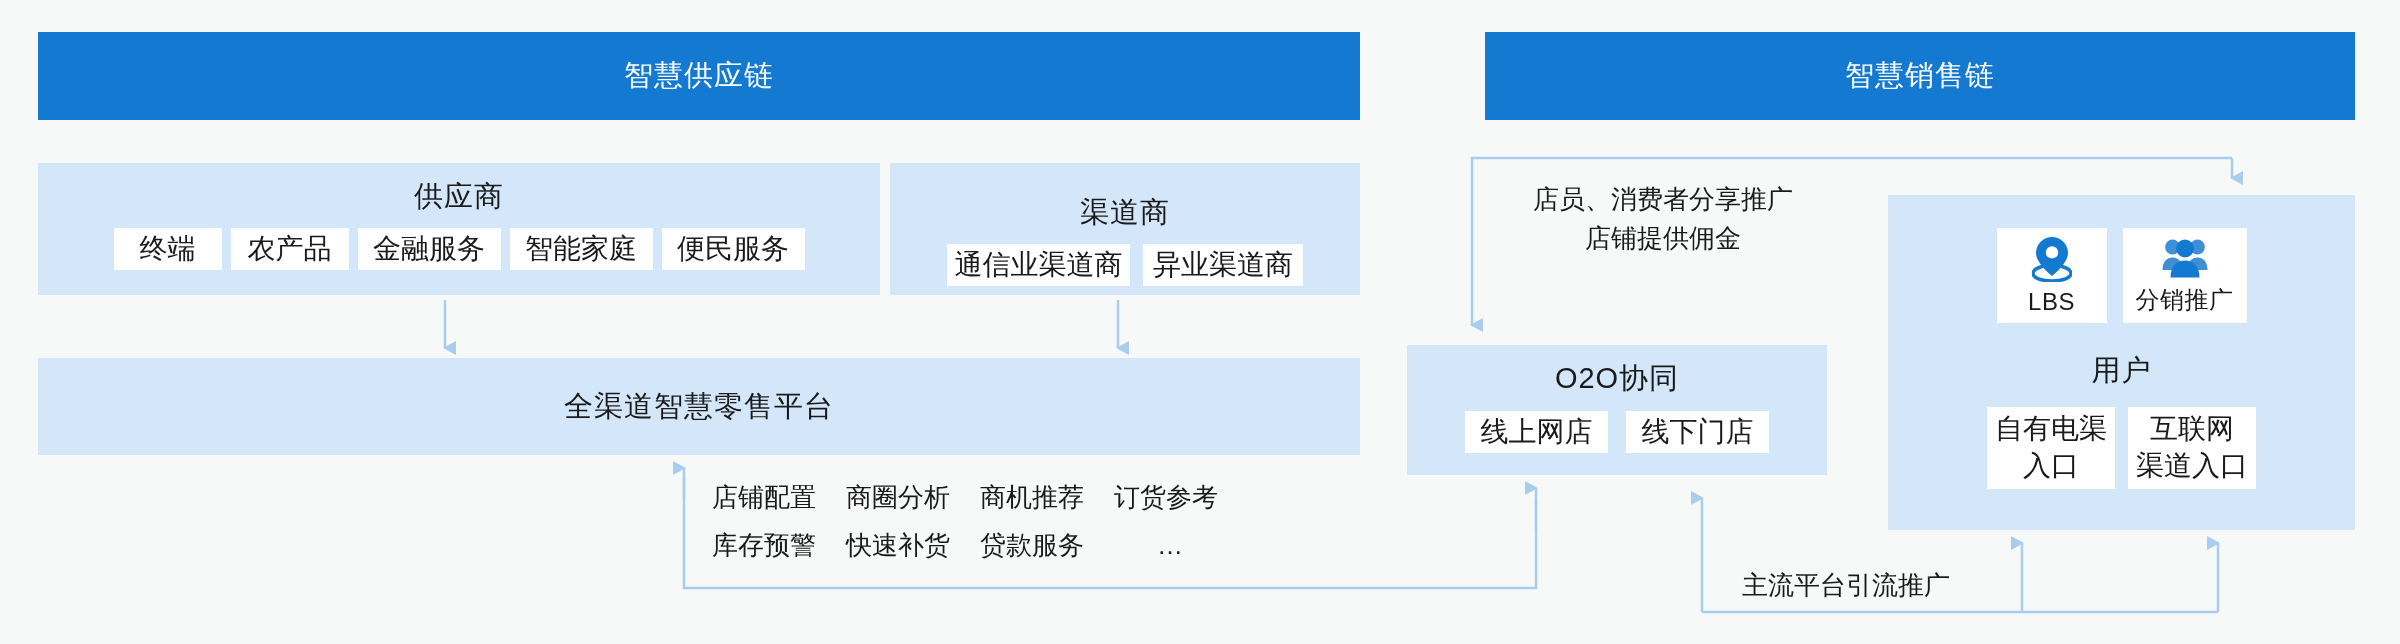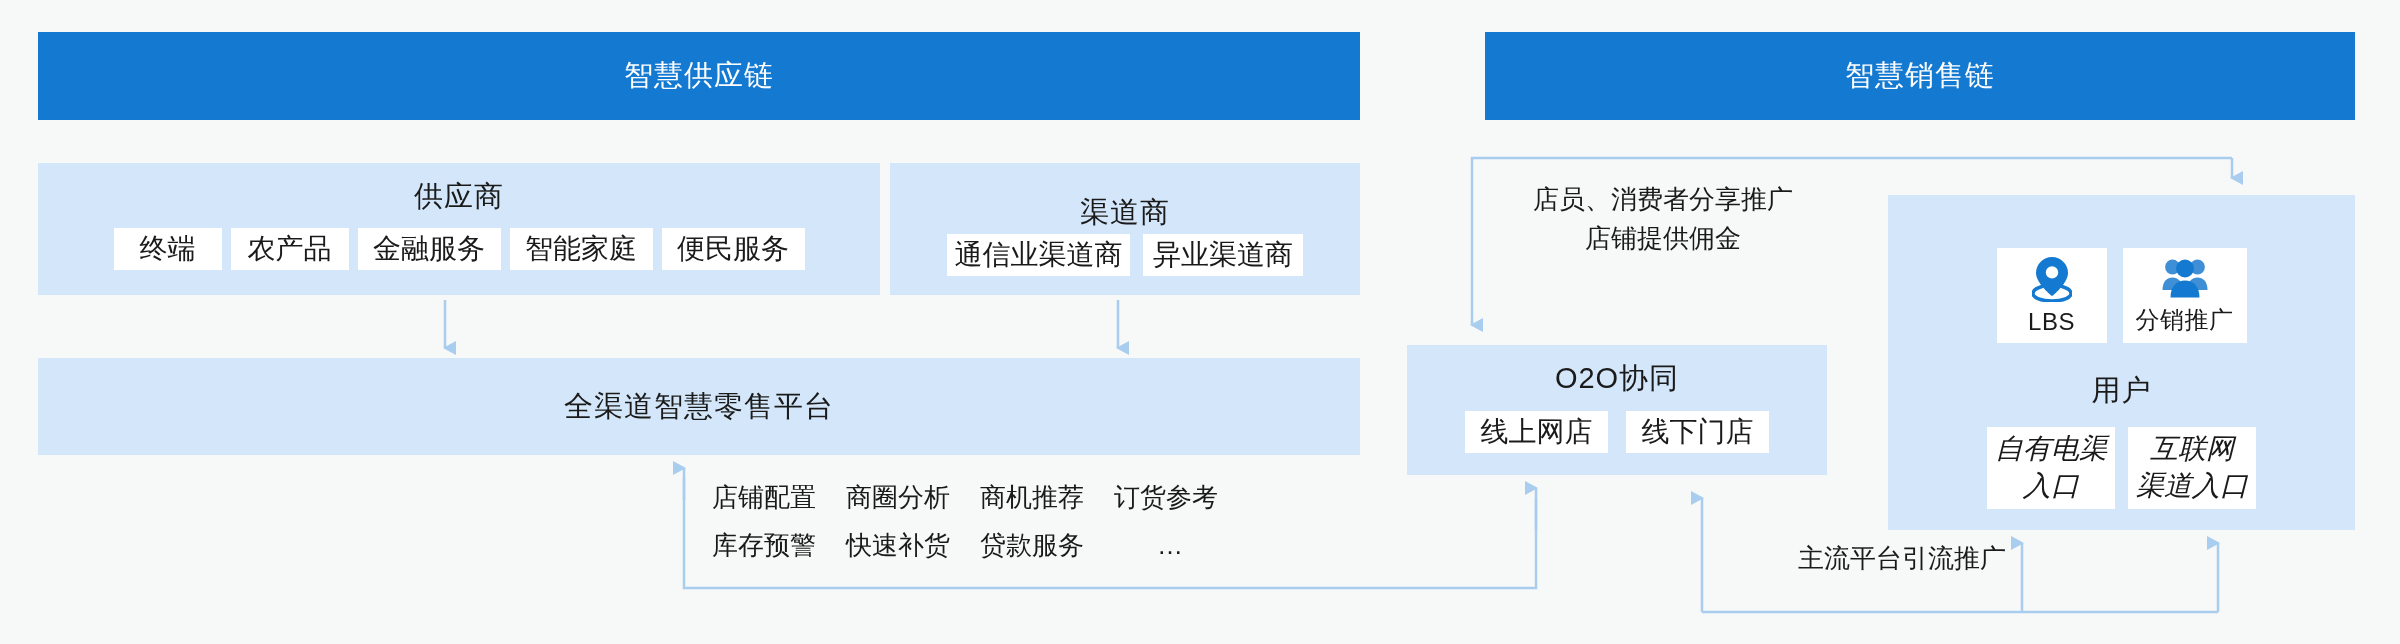--- a/index.html
+++ b/index.html
@@ -123,21 +123,21 @@
       <div class="tag" style="width:108px;height:42px;">终端</div>
       <div class="tag" style="width:118px;height:42px;">农产品</div>
       <div class="tag" style="width:143px;height:42px;">金融服务</div>
       <div class="tag" style="width:143px;height:42px;">智能家庭</div>
       <div class="tag" style="width:143px;height:42px;">便民服务</div>
     </div>
   </div>
 
   <div class="abs panel" style="left:890px;top:163px;width:470px;height:132px;">
     <div class="panel-title" style="margin-top:30px;text-align:right;">渠道商</div>
-    <div class="tagrow" style="margin-top:1px;gap:13px;">
+    <div class="tagrow" style="margin-top:11px;gap:13px;">
       <div class="tag" style="width:183px;height:42px;">通信业渠道商</div>
       <div class="tag" style="width:160px;height:42px;">异业渠道商</div>
     </div>
   </div>
 
   <div class="abs featnote" style="left:712px;top:484px;width:600px;">
     <div class="frow" style="gap:22px;margin-bottom:22px;">
       <span style="width:112px;">店铺配置</span>
       <span style="width:112px;">商圈分析</span>
       <span style="width:112px;">商机推荐</span>
@@ -161,21 +161,21 @@
   <div class="abs panel" style="left:1407px;top:345px;width:420px;height:130px;">
     <div class="panel-title" style="margin-top:14px;">O2O协同</div>
     <div class="tagrow" style="margin-top:12px;gap:18px;">
       <div class="tag" style="width:143px;height:42px;">线上网店</div>
       <div class="tag" style="width:143px;height:42px;">线下门店</div>
     </div>
   </div>
 
   <div class="abs panel" style="left:1888px;top:195px;width:467px;height:335px;">
 
-    <div class="tagrow" style="margin-top:53px;gap:16px;">
+    <div class="tagrow" style="margin-top:33px;gap:16px;">
 
       <div class="iconcard" style="width:110px;height:95px;">
         <span class="glyph">
           <svg width="40" height="46" viewBox="0 0 40 46" xmlns="http://www.w3.org/2000/svg">
             <path d="M20 1 C11.2 1 4 8.1 4 16.9 C4 27.6 20 40 20 40 C20 40 36 27.6 36 16.9 C36 8.1 28.8 1 20 1 Z" fill="#1479d0"></path>
             <circle cx="20" cy="16.4" r="6.2" fill="#ffffff"></circle>
             <path d="M10 30.5 C4.5 32 1 34.6 1 37.6 C1 41.7 9.5 45 20 45 C30.5 45 39 41.7 39 37.6 C39 34.6 35.5 32 30 30.5" fill="none" stroke="#1479d0" stroke-width="3.4" stroke-linecap="round"></path>
           </svg>
         </span>
         <span class="cap">LBS</span>
@@ -194,23 +194,23 @@
             <circle cx="23" cy="12.5" r="9" fill="#1479d0"></circle>
             <path d="M8.5 41.5 C8.5 30 15 24.5 23 24.5 C31 24.5 37.5 30 37.5 41.5 Z" fill="#1479d0"></path>
           </svg>
         </span>
         <span class="cap">分销推广</span>
       </div>
     </div>
 
     <div class="panel-title" style="margin-top:28px;">用户</div>
 
-    <div class="tagrow" style="margin-top:16px;gap:13px;font-style:italic;">
+    <div class="tagrow" style="margin-top:16px;gap:13px;">
       <div class="tag" style="width:128px;height:82px;">自有电渠
 入口</div>
       <div class="tag" style="width:128px;height:82px;">互联网
 渠道入口</div>
     </div>
   </div>
 
-  <div class="abs note" style="left:1742px;top:539px;width:320px;text-align:center;">主流平台引流推广</div>
+  <div class="abs note" style="left:1742px;top:566px;width:320px;">主流平台引流推广</div>
 
 </div>
 
 </body></html>

